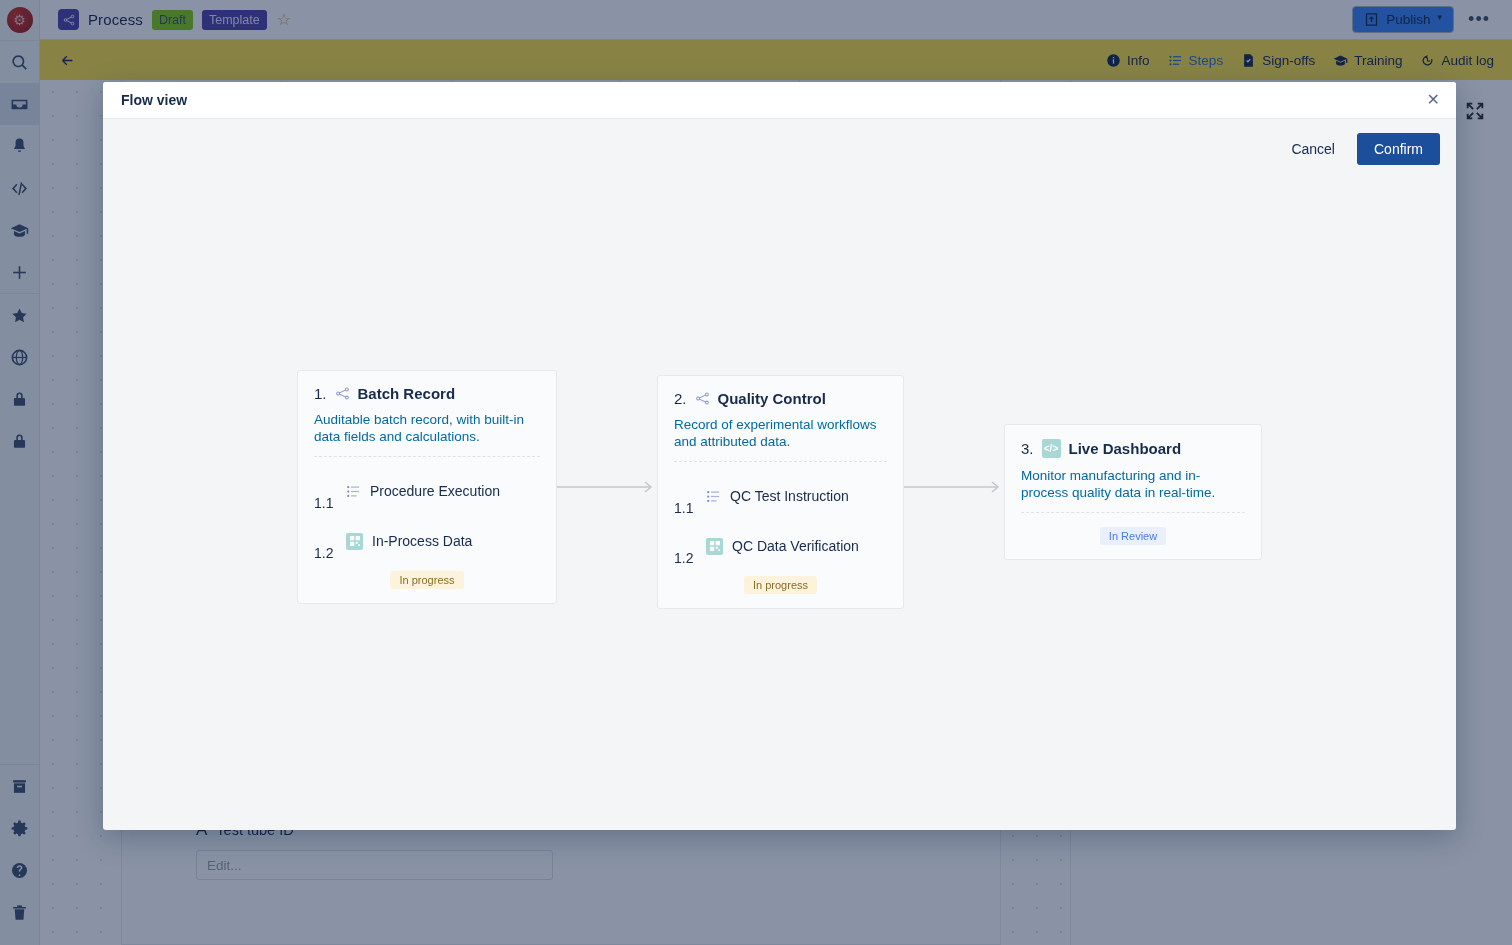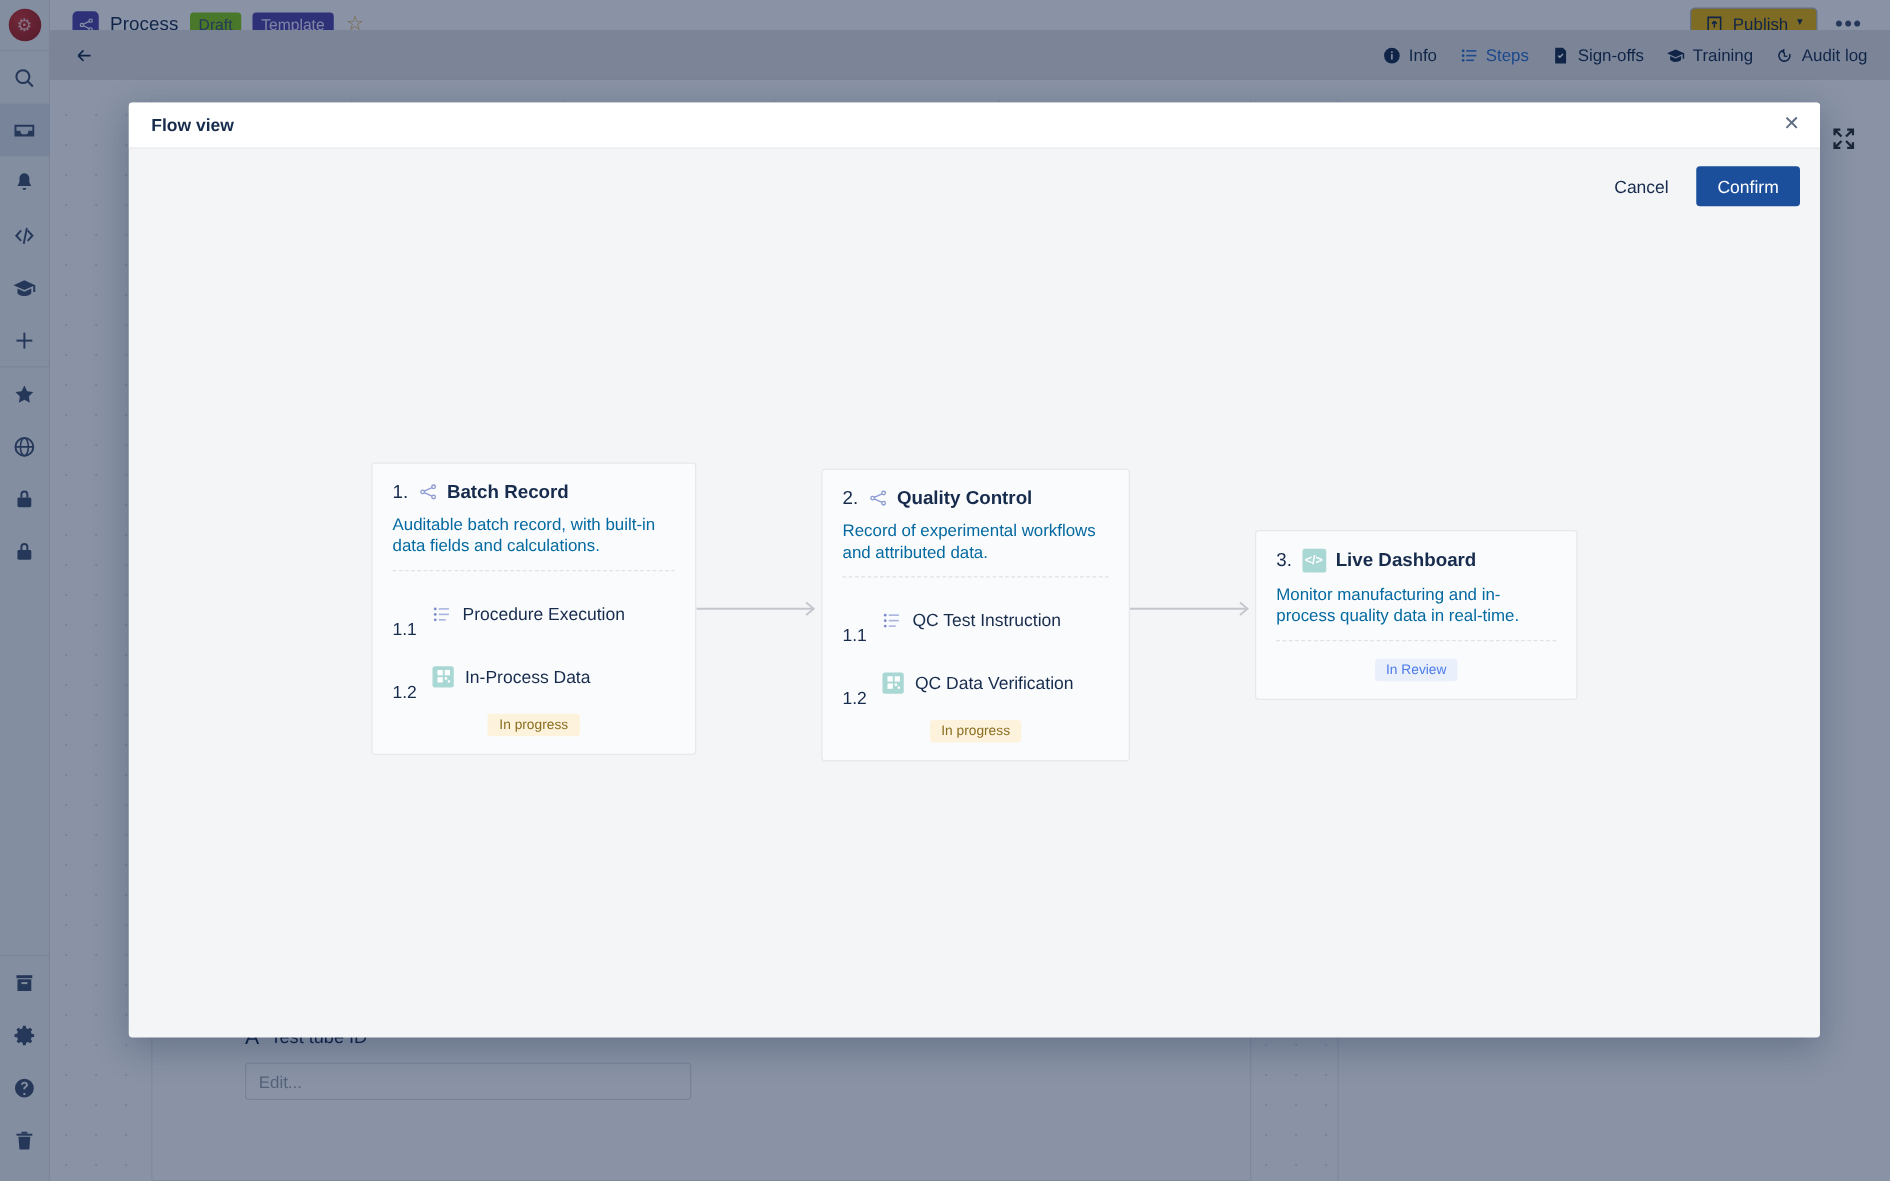--- a/index.html
+++ b/index.html
@@ -50,31 +50,31 @@
   .doc-title { font-size: 15px; font-weight: normal; color: #172b4d; letter-spacing: .1px; }
   .chip {
     font-size: 12.5px; padding: 2px 7px; border-radius: 3px;
     background: #84cc16; color: #42526e; line-height: 16px;
   }
   .chip.template { background: #5243aa; color: #e9e4fb; }
   .star-btn { color: #d9a441; font-size: 16px; line-height: 1; cursor: pointer; margin-left: 1px; }
   .topbar-right { margin-left: auto; display: flex; align-items: center; gap: 6px; }
   .publish-btn {
     display: flex; align-items: flex-start; gap: 7px;
-    border: 1px solid #b3b9c4; border-radius: 4px; background: #eab308;
+    border: 1px solid #b3b9c4; border-radius: 4px; background: #3b82f6;
     padding: 5px 11px; font-size: 13.5px; color: #172b4d; cursor: pointer;
   }
   .publish-btn svg { width: 15px; height: 15px; fill: #172b4d; }
   .caret { font-size: 9px; color: #172b4d; }
   .dots-btn { font-size: 18px; color: #42526e; padding: 0 8px; cursor: pointer; letter-spacing: 1px; }
 
   
   .subbar {
-    position: absolute; left: 40px; top: 24px; right: 0; height: 40px;
-    background: #e5e5e5; display: flex; align-items: center; padding-left: 14px;
+    position: absolute; left: 40px; top: 40px; right: 0; height: 40px;
+    background: #fde047; display: flex; align-items: center; padding-left: 14px;
   }
   .back-btn { width: 26px; height: 26px; display:flex; align-items:center; justify-content:center; color:#172b4d; cursor: pointer;}
   .back-btn svg { width: 17px; height: 17px; stroke: currentColor; fill:none; stroke-width: 1.8; }
   .subbar-tabs { margin-left: auto; display: flex; align-items: center; gap: 18px; padding-right: 18px; }
   .tab { display: flex; align-items: center; gap: 6px; font-size: 13.5px; color: #172b4d; cursor: pointer; }
   .tab.active { color: #2f6fd0; }
   .tab svg { width: 15px; height: 15px; fill: currentColor; }
 
   
   .canvas {

